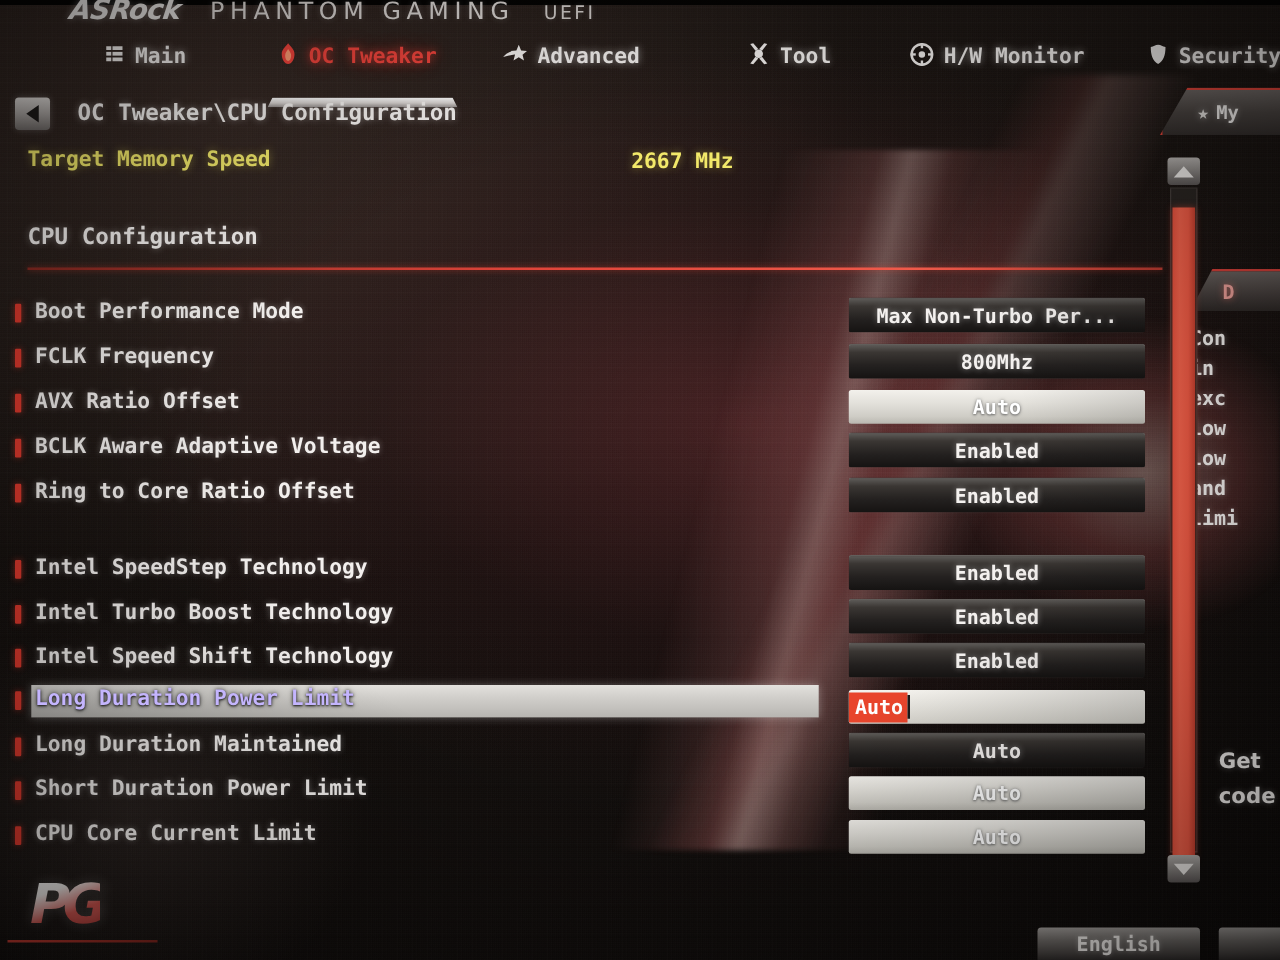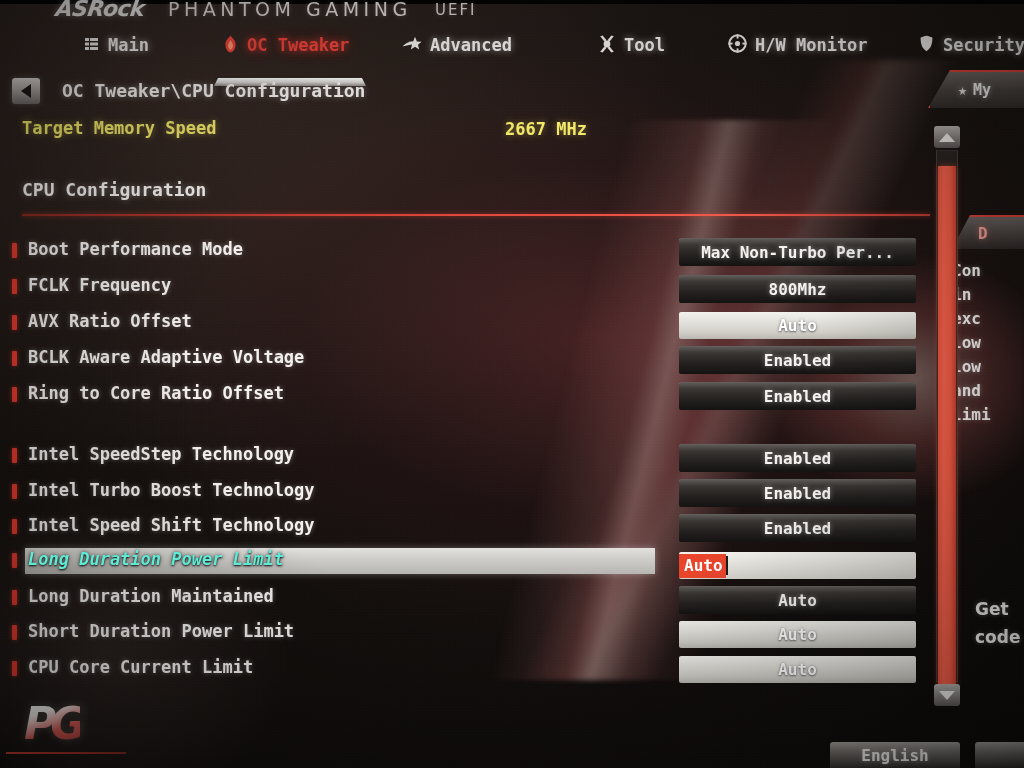--- a/index.html
+++ b/index.html
@@ -234,24 +234,23 @@
     white-space: nowrap;
   }
   .row.selected .row-hl {
     position: absolute;
     left: 15px; top: 0px;
     width: 630px; height: 26px;
     background: linear-gradient(180deg, #e3e1dd 0%, #cfcdc9 42%, #b7b5b1 100%);
     box-shadow: 0 0 7px rgba(255,255,255,0.3);
   }
   .row.selected .row-label {
-    color: #5eead4;
+    color: #c4b5fd;
     text-shadow: 0 1px 2px rgba(0,0,0,0.85), 0 0 4px rgba(0,0,0,0.6);
     z-index: 2;
-    font-style: italic;
   }
 
   
   .val {
     position: absolute;
     left: 679px;
     width: 237px;
     height: 27px;
     border-radius: 2px;
     display: flex;

